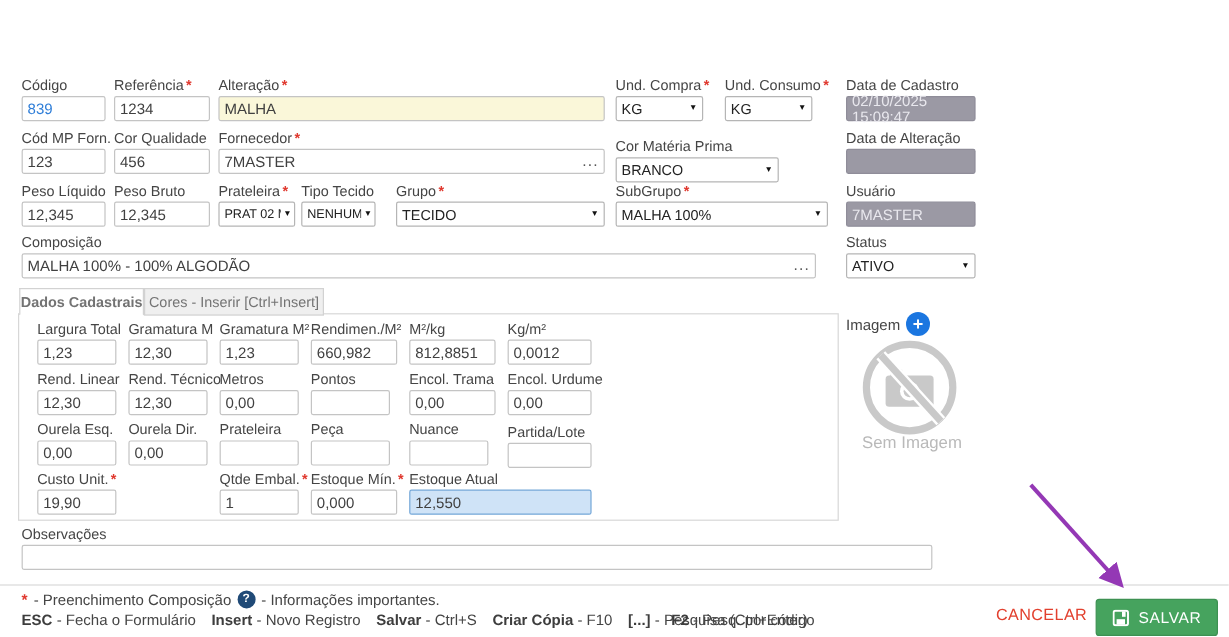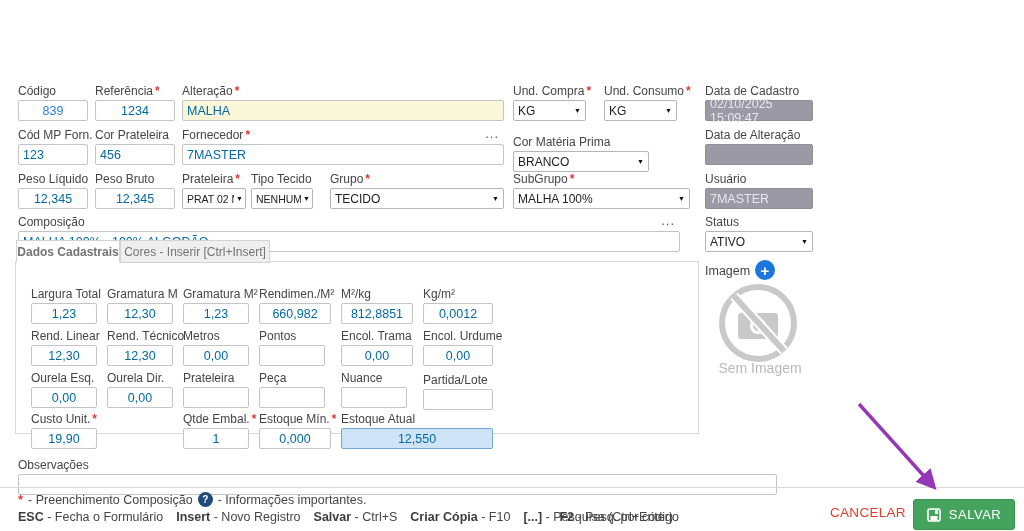--- a/index.html
+++ b/index.html
@@ -6,24 +6,24 @@
   body{width:1024px;height:531px;overflow:hidden;font-family:"Liberation Sans",sans-serif;-webkit-font-smoothing:antialiased;}
   .dialog{position:relative;width:1024px;height:531px;background:#fff;}
 
   
   .hdr{position:absolute;left:0;top:0;width:1024px;height:46px;border-bottom:1px solid #e3e3e3;background:#fff;}
   .title{position:absolute;left:18px;top:10px;font-size:21px;color:#333;}
   .close{position:absolute;right:12px;top:2px;font-size:32px;font-weight:200;color:#c6c6c6;cursor:pointer;line-height:1.2;}
 
   
   .fld{position:absolute;}
-  .lbl{font-size:12px;color:#454545;height:14px;line-height:14px;white-space:nowrap;margin-top:20px;}
+  .lbl{font-size:12px;color:#454545;height:14px;line-height:14px;white-space:nowrap;}
   .req{color:#e0392f;margin-left:2px;font-weight:bold;}
-  .inp{display:block;box-sizing:border-box;width:100%;height:21px;margin-top:2px;border:1px solid #c4c4c4;border-radius:2px;background:#fff;color:#0369a1;font-family:"Liberation Sans",sans-serif;font-size:12.5px;padding:0 4px;outline:none;}
-  .num{text-align:center;}
+  .inp{display:block;box-sizing:border-box;width:100%;height:21px;margin-top:2px;border:1px solid #c4c4c4;border-radius:2px;background:#fff;color:#404040;font-family:"Liberation Sans",sans-serif;font-size:12.5px;padding:0 4px;outline:none;}
+  .num{text-align:left;}
   .blue-val{color:#2f7ed8;}
   .yellow{background:#faf7d9;}
   .hl{background:#cfe3f7;border-color:#74a7d8;}
   .ell{position:absolute;right:5px;top:19px;font-size:13px;color:#555;letter-spacing:1px;line-height:1;cursor:pointer;}
 
   
   .combo{box-sizing:border-box;height:21px;margin-top:2px;border:1px solid #b5b5b5;border-radius:2px;background:#fff;display:flex;align-items:center;justify-content:space-between;padding:0 4px;cursor:pointer;}
   .combo-val{font-size:12px;color:#222;white-space:nowrap;overflow:hidden;}
   .combo-arrow{font-size:7px;color:#111;margin-left:2px;}
 
@@ -92,21 +92,21 @@
   <div class="fld" style="left:705px;top:64px;width:108px">
     <div class="lbl"><span>Data de Cadastro</span></div>
     <div class="ro">02/10/2025 15:09:47</div>
   </div>
 
   <div class="fld" style="left:18px;top:108px;width:70px">
     <div class="lbl"><span>Cód MP Forn.</span></div>
     <input class="inp" value="123" style="">
   </div>
   <div class="fld" style="left:95px;top:108px;width:80px">
-    <div class="lbl"><span>Cor Prateleira</span></div>
+    <div class="lbl"><span>Cor Qualidade</span></div>
     <input class="inp" value="456" style="">
   </div>
   <div class="fld" style="left:182px;top:108px;width:322px">
     <div class="lbl"><span>Fornecedor</span><span class="req">*</span></div>
     <input class="inp" value="7MASTER" style="">
     <span class="ell">...</span>
   </div>
   <div class="fld" style="left:705px;top:108px;width:108px">
     <div class="lbl"><span>Data de Alteração</span></div>
     <div class="ro"></div>

